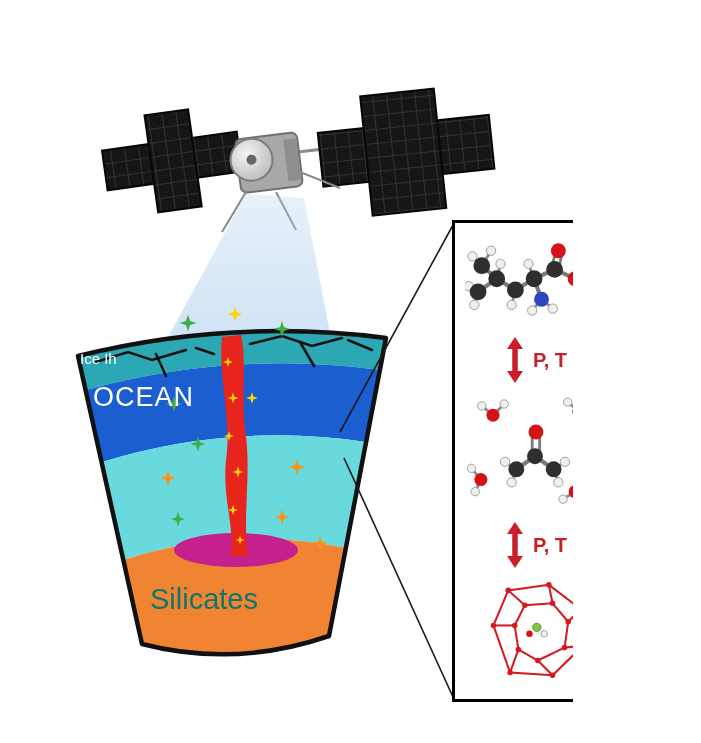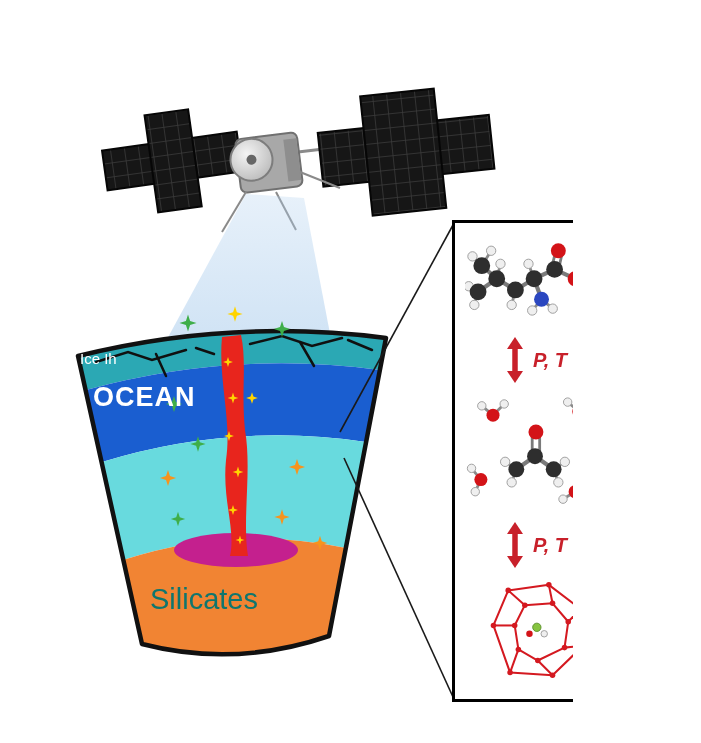--- a/index.html
+++ b/index.html
@@ -1,28 +1,28 @@
 <!DOCTYPE html>
 <html><head>
 <meta charset="utf-8">
 <style>
   html,body{margin:0;padding:0;background:#fff;}
   .canvas{position:relative;width:573px;height:743px;background:#fff;overflow:hidden;
           font-family:"Liberation Sans",sans-serif;}
   .scene{position:absolute;left:0;top:0;}
   .lbl{position:absolute;user-select:none;}
   .lbl-ice{left:80px;top:350px;font-size:15px;color:#fff;}
-  .lbl-ocean{left:93px;top:382px;font-size:27px;color:#fff;letter-spacing:1px;font-weight:bold;}
+  .lbl-ocean{left:93px;top:382px;font-size:27px;color:#fff;letter-spacing:1px;}
   .lbl-solid{left:108px;top:461px;width:134px;font-size:28px;color:#000;line-height:1.15;}
   .lbl-sil{left:150px;top:583px;font-size:29px;color:#0f766e;}
   .panel{position:absolute;left:452px;top:220px;width:165px;height:482px;
          border:3.5px solid #000;background:#fff;box-sizing:border-box;
          display:flex;flex-direction:column;align-items:center;
          justify-content:space-between;padding:12px 4px;}
-  .pt-row{display:flex;align-items:center;gap:5px;font-style:italic;}
+  .pt-row{display:flex;align-items:center;gap:5px;}
   .pt-label{color:#c8202a;font-size:20px;font-weight:600;}
 </style>
 </head>
 <body>
 
 <div class="canvas">
 
   <svg class="scene" width="701" height="743" viewBox="0 0 701 743">
     <defs>
       <pattern id="cells" width="14" height="14" patternUnits="userSpaceOnUse">

